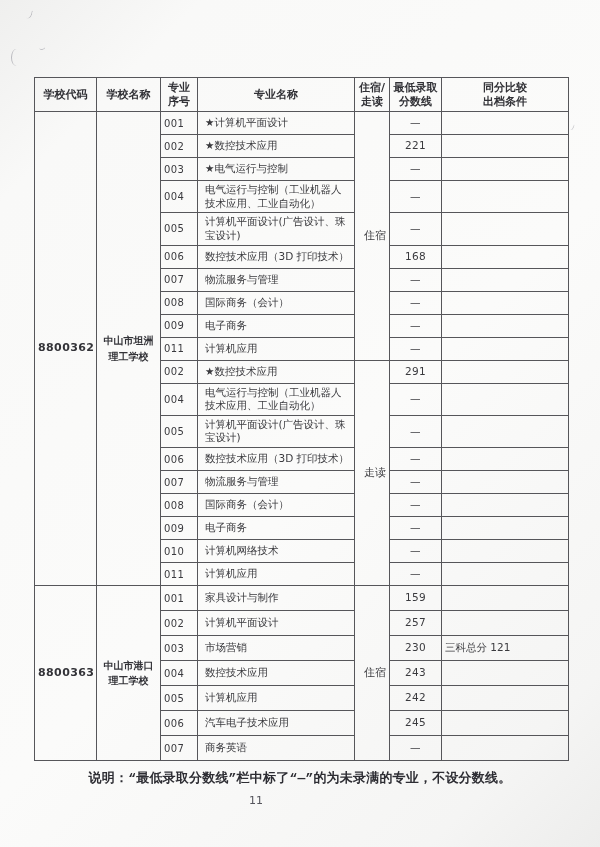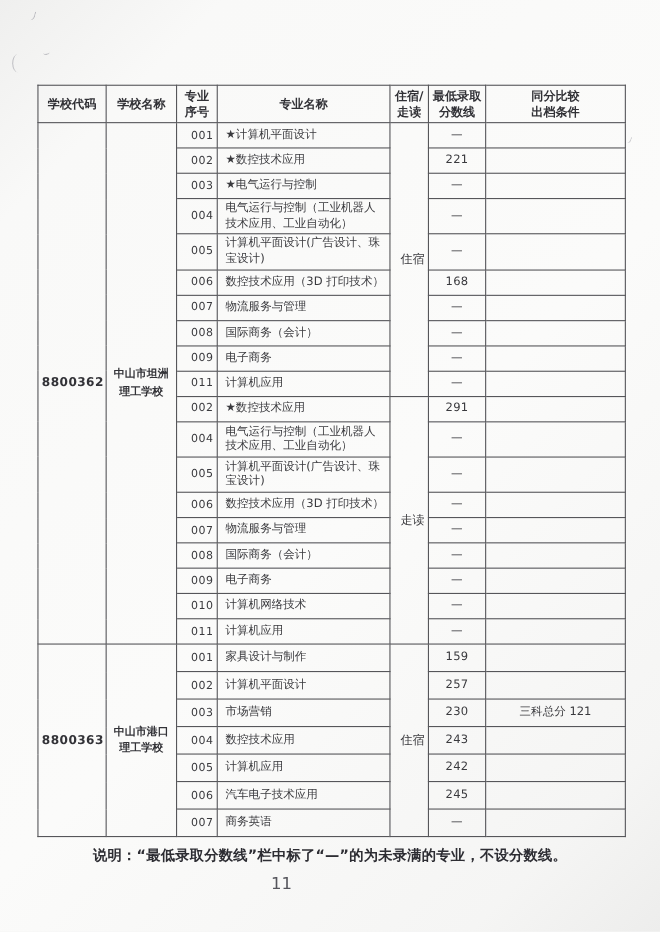--- a/index.html
+++ b/index.html
@@ -82,40 +82,41 @@
     color: #333338;
   }
   td.col-name {
     text-align: center;
     font-weight: bold;
     font-size: 10px;
     line-height: 1.55;
     white-space: pre-line;
     color: #333338;
   }
-  td.col-no { text-align: right; font-size: 10px; letter-spacing: .4px; }
+  td.col-no { text-align: left; font-size: 10px; letter-spacing: .4px; }
   td.col-major { text-align: left; padding-left: 7px; }
   td.col-boarding { text-align: right; font-size: 11px; }
   td.col-score { text-align: center; font-size: 10.5px; letter-spacing: .3px; }
-  td.col-tiebreak { text-align: center; font-size: 10.5px; }
+  td.col-tiebreak { text-align: left; font-size: 10.5px; }
 
   .note {
     position: absolute;
     left: 0; top: 769px; width: 600px;
     text-align: center;
     font-size: 13px;
     font-weight: bold;
     color: #2d2d33;
     letter-spacing: .2px;
+    font-family: Liberation Mono, monospace;
   }
   .pageno {
     position: absolute;
     left: 0; top: 794px; width: 512px;
     text-align: center;
-    font-size: 15px;
+    font-size: 11px;
     color: #55555c;
   }
 </style>
 </head>
 <body>
 
 <div class="page-bg"></div>
 
 <div class="mark mark-tick"></div>
 <div class="mark mark-paren"></div>

